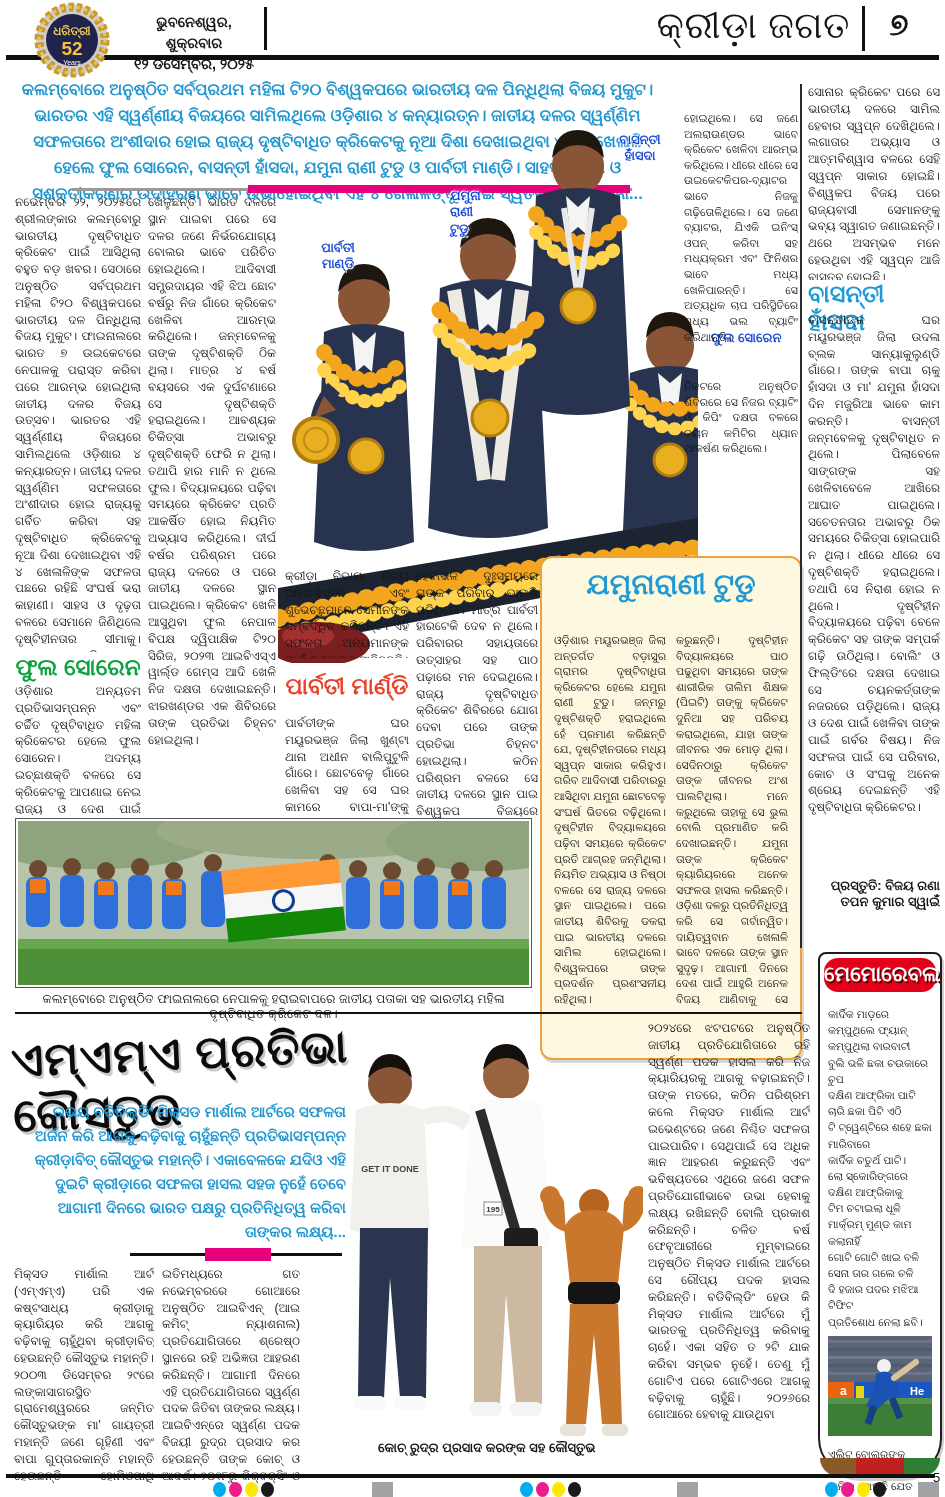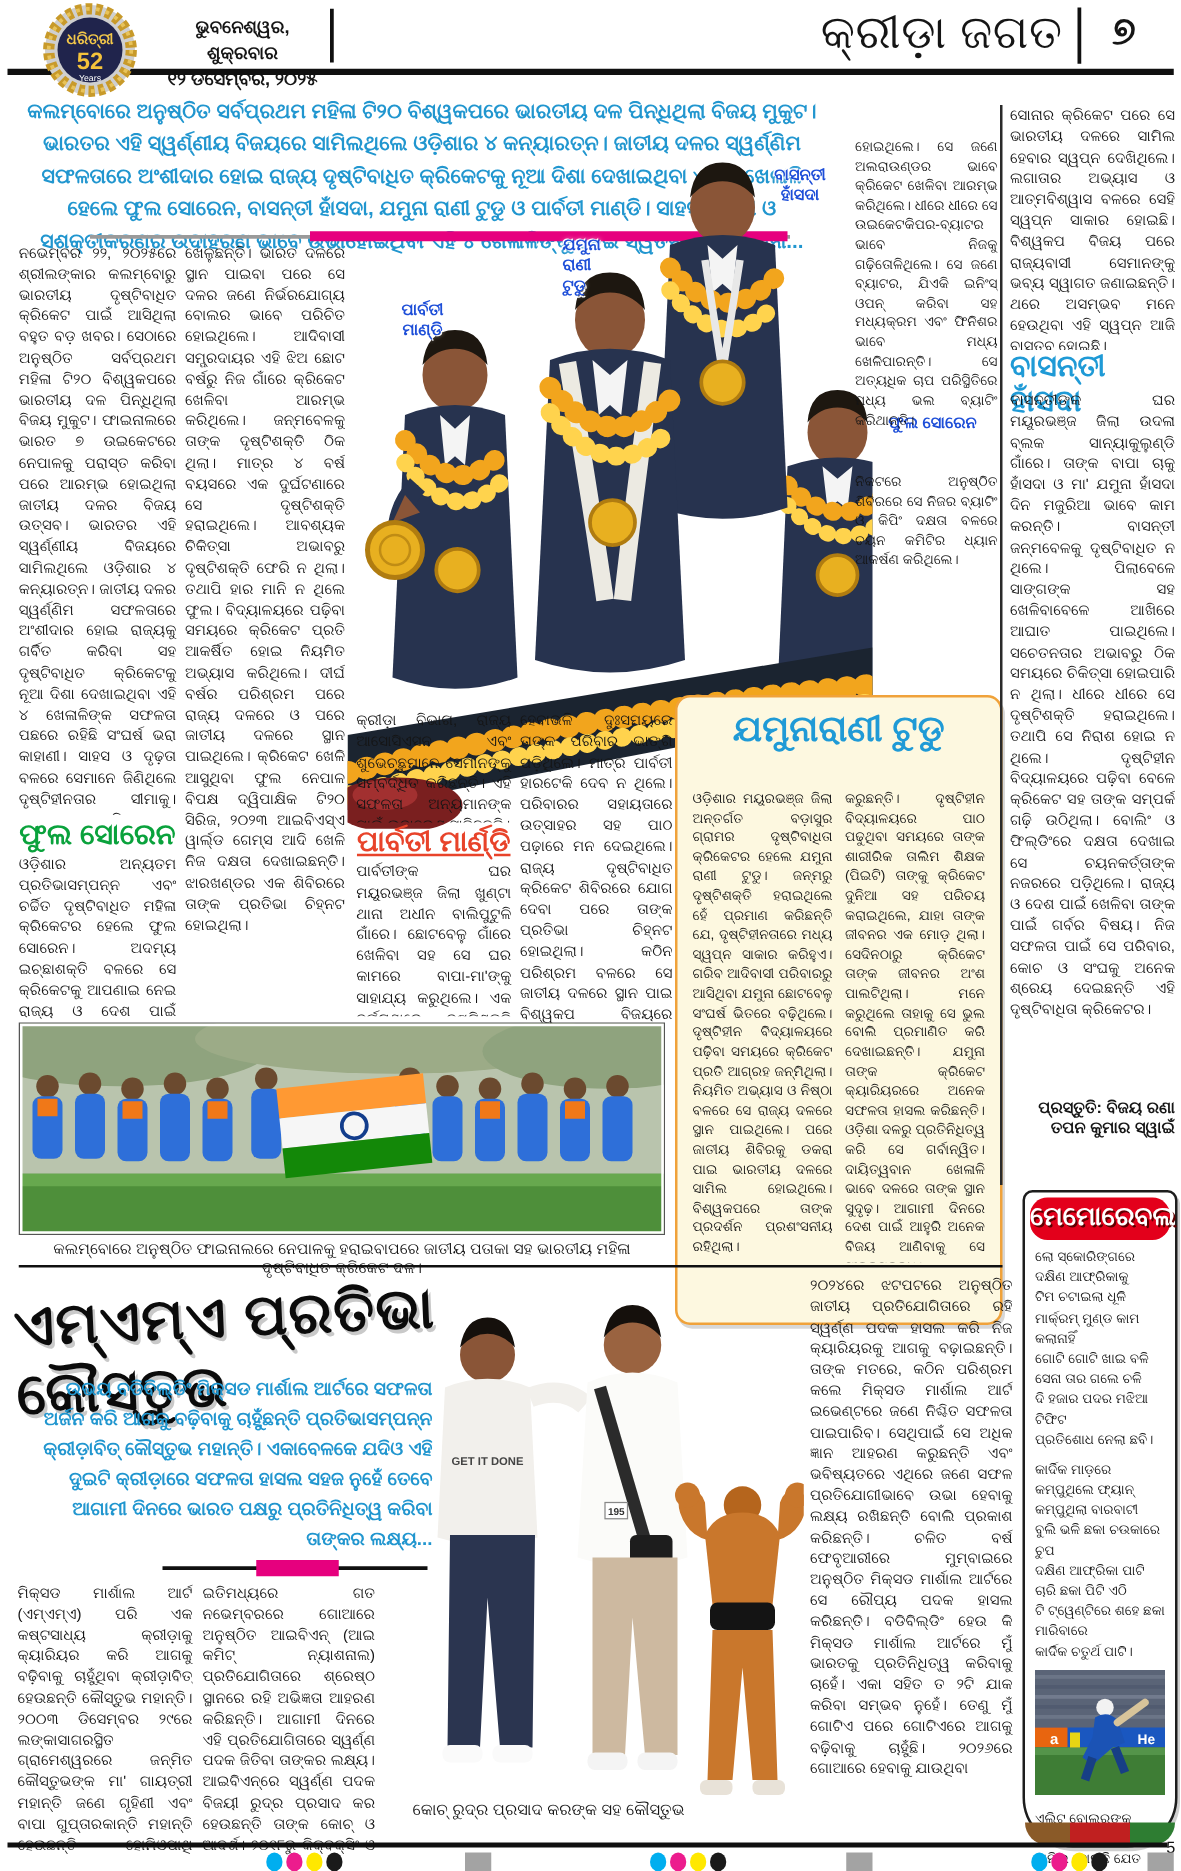--- a/index.html
+++ b/index.html
@@ -20,21 +20,21 @@
             -webkit-text-stroke:2px #ffffff;
             text-shadow:-2px -2px 0 #fff,2px -2px 0 #fff,-2px 2px 0 #fff,2px 2px 0 #fff,6px 8px 7px rgba(70,70,70,.6);}
   .mma-head{font-weight:bold;color:#0b0b0b;font-size:46px;transform:rotate(-2.5deg);
             text-shadow:2px 3px 0 #c9c9c9;letter-spacing:1px;}
   .sub-green{color:#0aa23c;font-weight:bold;font-size:23px;text-align:center;}
   .sub-orange{color:#e8432a;font-weight:bold;font-size:23px;text-align:center;}
   .sub-blue{color:#1f9ad6;font-weight:bold;font-size:24px;}
   .photo-label{font-weight:bold;font-size:13px;color:#1d4ed8;line-height:1.25;
                text-shadow:0 0 4px #fff,1px 1px 0 #fff,-1px -1px 0 #fff;}
   .caption{font-size:12.5px;text-align:center;}
-  .caption-b{font-size:13px;font-weight:normal;}
+  .caption-b{font-size:13px;font-weight:bold;margin-left:48px;}
   .yellow-box{background:#fdf8e0;border:2.5px solid #f0a23a;border-radius:12px;box-shadow:2px 3px 0 #d7d7d7;}
   .ybox-title{color:#1f9ad6;font-weight:bold;font-size:29px;text-align:center;}
   .mem-box{border:2px solid #1d1d1d;border-radius:8px 8px 40px 40px;background:#fff;box-shadow:2px 3px 0 #cfcfcf;}
   .mem-head{background:#e3001b;color:#fff;font-weight:bold;font-size:21px;text-align:center;
             border-radius:6px 6px 14px 14px;text-shadow:1.5px 1.5px 0 #5d0000;padding:4px 0 6px;}
   .poem{font-size:10.8px;line-height:1.5;text-align:left;}
   .byline{font-weight:bold;font-size:13px;text-align:right;}
   .divider-gray{height:2.5px;background:#9a9a9a;}
   .divider-mag{background:#e6007e;}
   .vrule{background:#2a2a2a;}
@@ -143,21 +143,21 @@
     <div class="sub-green" style="margin:2px 0;">ଫୁଲ ସୋରେନ</div>
     <div class="bt clip" style="height:132px;">ଓଡ଼ିଶାର ଅନ୍ୟତମ ପ୍ରତିଭାସମ୍ପନ୍ନ ଏବଂ ଚର୍ଚ୍ଚିତ ଦୃଷ୍ଟିବାଧିତ ମହିଳା କ୍ରିକେଟର ହେଲେ ଫୁଲ ସୋରେନ। ଅଦମ୍ୟ ଇଚ୍ଛାଶକ୍ତି ବଳରେ ସେ କ୍ରିକେଟକୁ ଆପଣାଇ ନେଇ ରାଜ୍ୟ ଓ ଦେଶ ପାଇଁ ଅନେକ ମ୍ୟାଚ ଖେଳିଛନ୍ତି।</div>
   </div>
   <div class="abs bt clip" style="left:148px;top:194px;width:128px;height:628px;">ଖେଳୁଛନ୍ତି। ଭାରତ ଦଳରେ ସ୍ଥାନ ପାଇବା ପରେ ସେ ଦଳର ଜଣେ ନିର୍ଭରଯୋଗ୍ୟ ବୋଲର ଭାବେ ପରିଚିତ ହୋଇଥିଲେ। ଆଦିବାସୀ ସମ୍ପ୍ରଦାୟର ଏହି ଝିଅ ଛୋଟ ବର୍ଷରୁ ନିଜ ଗାଁରେ କ୍ରିକେଟ ଖେଳିବା ଆରମ୍ଭ କରିଥିଲେ। ଜନ୍ମବେଳକୁ ତାଙ୍କ ଦୃଷ୍ଟିଶକ୍ତି ଠିକ ଥିଲା। ମାତ୍ର ୪ ବର୍ଷ ବୟସରେ ଏକ ଦୁର୍ଘଟଣାରେ ସେ ଦୃଷ୍ଟିଶକ୍ତି ହରାଇଥିଲେ। ଆବଶ୍ୟକ ଚିକିତ୍ସା ଅଭାବରୁ ଦୃଷ୍ଟିଶକ୍ତି ଫେରି ନ ଥିଲା। ତଥାପି ହାର ମାନି ନ ଥିଲେ ଫୁଲ। ବିଦ୍ୟାଳୟରେ ପଢ଼ିବା ସମୟରେ କ୍ରିକେଟ ପ୍ରତି ଆକର୍ଷିତ ହୋଇ ନିୟମିତ ଅଭ୍ୟାସ କରିଥିଲେ। ଦୀର୍ଘ ବର୍ଷର ପରିଶ୍ରମ ପରେ ରାଜ୍ୟ ଦଳରେ ଓ ପରେ ଜାତୀୟ ଦଳରେ ସ୍ଥାନ ପାଇଥିଲେ। କ୍ରିକେଟ ଖେଳି ଆସୁଥିବା ଫୁଲ ନେପାଳ ବିପକ୍ଷ ଦ୍ୱିପାକ୍ଷିକ ଟି୨୦ ସିରିଜ, ୨୦୨୩ ଆଇବିଏସ୍ଏ ୱାର୍ଲ୍ଡ ଗେମ୍ସ ଆଦି ଖେଳି ନିଜ ଦକ୍ଷତା ଦେଖାଇଛନ୍ତି। ଝାରଖଣ୍ଡର ଏକ ଶିବିରରେ ତାଙ୍କ ପ୍ରତିଭା ଚିହ୍ନଟ ହୋଇଥିଲା।</div>
 
   <div class="abs bt-sm clip" style="left:684px;top:88px;width:114px;height:238px;">ହୋଇଥିଲେ। ସେ ଜଣେ ଅଲରାଉଣ୍ଡର ଭାବେ କ୍ରିକେଟ ଖେଳିବା ଆରମ୍ଭ କରିଥିଲେ। ଧୀରେ ଧୀରେ ସେ ଉଇକେଟକିପର-ବ୍ୟାଟର ଭାବେ ନିଜକୁ ଗଢ଼ିତୋଳିଥିଲେ। ସେ ଜଣେ ବ୍ୟାଟର, ଯିଏକି ଇନିଂସ୍ ଓପନ୍ କରିବା ସହ ମଧ୍ୟକ୍ରମ ଏବଂ ଫିନିଶର ଭାବେ ମଧ୍ୟ ଖେଳିପାରନ୍ତି। ସେ ଅତ୍ୟଧିକ ଚାପ ପରିସ୍ଥିତିରେ ମଧ୍ୟ ଭଲ ବ୍ୟାଟିଂ କରିଥାନ୍ତି।</div>
   <div class="abs bt-sm clip" style="left:684px;top:356px;width:114px;height:200px;">ନିକଟରେ ଅନୁଷ୍ଠିତ ଶିବିରରେ ସେ ନିଜର ବ୍ୟାଟିଂ ଓ କିପିଂ ଦକ୍ଷତା ବଳରେ ଚୟନ କମିଟିର ଧ୍ୟାନ ଆକର୍ଷଣ କରିଥିଲେ।</div>
 
   <div class="abs" style="left:285px;top:568px;width:124px;height:252px;">
     <div class="bt clip" style="height:90px;">କ୍ରୀଡ଼ା ବିଭାଗ, ରାଜ୍ୟ ଆସୋସିଏସନ ଏବଂ ଶୁଭେଚ୍ଛୁମାନେ ସେମାନଙ୍କୁ ସମ୍ବର୍ଦ୍ଧିତ କରିଛନ୍ତି। ଏହି ସଫଳତା ଅନ୍ୟମାନଙ୍କ ପାଇଁ ଉଦାହରଣ ସାଜିଛନ୍ତି।</div>
-    <div class="sub-orange" style="margin:2px 0;text-decoration:underline;">ପାର୍ବତୀ ମାର୍ଣ୍ଡି</div>
+    <div class="sub-orange" style="margin:15px 0;">ପାର୍ବତୀ ମାର୍ଣ୍ଡି</div>
     <div class="bt clip" style="height:124px;">ପାର୍ବତୀଙ୍କ ଘର ମୟୂରଭଞ୍ଜ ଜିଲା ଖୁଣ୍ଟା ଥାନା ଅଧୀନ ବାଲିପୁଟୁଳି ଗାଁରେ। ଛୋଟବେଳୁ ଗାଁରେ ଖେଳିବା ସହ ସେ ଘର କାମରେ ବାପା-ମା'ଙ୍କୁ ସାହାଯ୍ୟ କରୁଥିଲେ। ଏକ ଦୁର୍ଘଟଣାରେ ଦୃଷ୍ଟିଶକ୍ତି ହରାଇବା ପରେ ତାଙ୍କ ଜୀବନ ବଦଳି ଯାଇଥିଲା।</div>
   </div>
   <div class="abs bt clip" style="left:416px;top:568px;width:122px;height:252px;">ହେବାଭଳି ଦୁଃସମୟରେ ତାଙ୍କ ପରିବାର ଭାଙ୍ଗି ପଡ଼ିଥିଲେ। ମାତ୍ର ପାର୍ବତୀ ହାରଟେକି ଦେବ ନ ଥିଲେ। ପରିବାରର ସହାୟତାରେ ଉତ୍ସାହର ସହ ପାଠ ପଢ଼ାରେ ମନ ଦେଇଥିଲେ। ରାଜ୍ୟ ଦୃଷ୍ଟିବାଧିତ କ୍ରିକେଟ ଶିବିରରେ ଯୋଗ ଦେବା ପରେ ତାଙ୍କ ପ୍ରତିଭା ଚିହ୍ନଟ ହୋଇଥିଲା। କଠିନ ପରିଶ୍ରମ ବଳରେ ସେ ଜାତୀୟ ଦଳରେ ସ୍ଥାନ ପାଇ ବିଶ୍ୱକପ ବିଜୟରେ ଭୂମିକା ନିଭାଇଛନ୍ତି। ତାଙ୍କ ସଫଳତାରେ ଗାଁ ଗର୍ବିତ।</div>
 
   <div class="abs yellow-box" style="left:540px;top:556px;width:262px;height:504px;box-sizing:border-box;padding:10px 12px;">
     <div class="ybox-title">ଯମୁନାରାଣୀ ଟୁଡୁ</div>
     <div style="display:flex;gap:10px;margin-top:8px;">
       <div class="bt-sm clip" style="width:114px;height:378px;">ଓଡ଼ିଶାର ମୟୂରଭଞ୍ଜ ଜିଲା ଅନ୍ତର୍ଗତ ବଡ଼ାସୁର ଗ୍ରାମର ଦୃଷ୍ଟିବାଧିତା କ୍ରିକେଟର ହେଲେ ଯମୁନା ରାଣୀ ଟୁଡୁ। ଜନ୍ମରୁ ଦୃଷ୍ଟିଶକ୍ତି ହରାଇଥିଲେ ହେଁ ପ୍ରମାଣ କରିଛନ୍ତି ଯେ, ଦୃଷ୍ଟିହୀନତାରେ ମଧ୍ୟ ସ୍ୱପ୍ନ ସାକାର କରିହୁଏ। ଗରିବ ଆଦିବାସୀ ପରିବାରରୁ ଆସିଥିବା ଯମୁନା ଛୋଟବେଳୁ ସଂଘର୍ଷ ଭିତରେ ବଢ଼ିଥିଲେ। ଦୃଷ୍ଟିହୀନ ବିଦ୍ୟାଳୟରେ ପଢ଼ିବା ସମୟରେ କ୍ରିକେଟ ପ୍ରତି ଆଗ୍ରହ ଜନ୍ମିଥିଲା। ନିୟମିତ ଅଭ୍ୟାସ ଓ ନିଷ୍ଠା ବଳରେ ସେ ରାଜ୍ୟ ଦଳରେ ସ୍ଥାନ ପାଇଥିଲେ। ପରେ ଜାତୀୟ ଶିବିରକୁ ଡକରା ପାଇ ଭାରତୀୟ ଦଳରେ ସାମିଲ ହୋଇଥିଲେ। ବିଶ୍ୱକପରେ ତାଙ୍କ ପ୍ରଦର୍ଶନ ପ୍ରଶଂସନୀୟ ରହିଥିଲା।</div>
       <div class="bt-sm clip" style="width:114px;height:378px;">କରୁଛନ୍ତି। ଦୃଷ୍ଟିହୀନ ବିଦ୍ୟାଳୟରେ ପାଠ ପଢୁଥିବା ସମୟରେ ତାଙ୍କ ଶାରୀରିକ ତାଲିମ ଶିକ୍ଷକ (ପିଇଟି) ତାଙ୍କୁ କ୍ରିକେଟ ଦୁନିଆ ସହ ପରିଚୟ କରାଇଥିଲେ, ଯାହା ତାଙ୍କ ଜୀବନର ଏକ ମୋଡ଼ ଥିଲା। ସେଦିନଠାରୁ କ୍ରିକେଟ ତାଙ୍କ ଜୀବନର ଅଂଶ ପାଲଟିଥିଲା। ମନେ କରୁଥିଲେ ତାହାକୁ ସେ ଭୁଲ ବୋଲି ପ୍ରମାଣିତ କରି ଦେଖାଇଛନ୍ତି। ଯମୁନା ତାଙ୍କ କ୍ରିକେଟ କ୍ୟାରିୟରରେ ଅନେକ ସଫଳତା ହାସଲ କରିଛନ୍ତି। ଓଡ଼ିଶା ଦଳରୁ ପ୍ରତିନିଧିତ୍ୱ କରି ସେ ଗର୍ବାନ୍ୱିତ। ଦାୟିତ୍ୱବାନ ଖେଳାଳି ଭାବେ ଦଳରେ ତାଙ୍କ ସ୍ଥାନ ସୁଦୃଢ଼। ଆଗାମୀ ଦିନରେ ଦେଶ ପାଇଁ ଆହୁରି ଅନେକ ବିଜୟ ଆଣିବାକୁ ସେ ସଂକଳ୍ପବଦ୍ଧ।</div>
     </div>
@@ -245,34 +245,34 @@
       </g>
       <rect width="515" height="168" fill="none" stroke="#ffffff" stroke-width="4"></rect>
     </svg>
   </div>
   <div class="abs caption" style="left:15px;top:992px;width:517px;">କଲମ୍ବୋରେ ଅନୁଷ୍ଠିତ ଫାଇନାଲରେ ନେପାଳକୁ ହରାଇବାପରେ ଜାତୀୟ ପତାକା ସହ ଭାରତୀୟ ମହିଳା ଦୃଷ୍ଟିବାଧିତ କ୍ରିକେଟ ଦଳ।</div>
   <div class="abs rule" style="left:15px;top:1012px;width:787px;height:2px;"></div>
 
   <div class="abs mem-box" style="left:818px;top:952px;width:124px;height:526px;box-sizing:border-box;">
     <div class="mem-head" style="margin:4px 4px 0;border-radius:14px;">ମେମୋରେବଲ</div>
     <div style="padding:6px 8px 0;">
+      <div class="poem pre" style="margin-top:8px;">କାର୍ଦିକ ମାଡ଼ରେ କମ୍ପୁଥିଲେ ଫ୍ୟାନ୍
+କମ୍ପୁଥିଲା ବାରବାଟୀ
+ବୁଲି ଭଳି ଛକା ଚଉକାରେ ଚୁପ
+ଦକ୍ଷିଣ ଆଫ୍ରିକା ପାଟି
+ଚାରି ଛକା ପିଟି ଏଠି
+ଟି ଟ୍ୱେଣ୍ଟିରେ ଶହେ ଛକା ମାରିବାରେ
+କାର୍ଦିକ ଚତୁର୍ଥ ପାଟି।</div>
       <div class="poem pre">ଲୋ ସ୍କୋରିଙ୍ଗରେ ଦକ୍ଷିଣ ଆଫ୍ରିକାକୁ
 ଟିମ ଚଟାଇଲା ଧୂଳି
 ମାର୍କ୍ରମ୍ ମୁଣ୍ଡ କାମ କଲାନାହିଁ
 ଗୋଟି ଗୋଟି ଖାଇ ବଳି
 ସେନା ତାର ଗଲେ ଚଳି
 ଦି ହଜାର ପଦର ମଝିଆ ଟିଫିଟ
 ପ୍ରତିଶୋଧ ନେଲା ଛବି।</div>
-      <div class="poem pre" style="margin-top:8px;">କାର୍ଦିକ ମାଡ଼ରେ କମ୍ପୁଥିଲେ ଫ୍ୟାନ୍
-କମ୍ପୁଥିଲା ବାରବାଟୀ
-ବୁଲି ଭଳି ଛକା ଚଉକାରେ ଚୁପ
-ଦକ୍ଷିଣ ଆଫ୍ରିକା ପାଟି
-ଚାରି ଛକା ପିଟି ଏଠି
-ଟି ଟ୍ୱେଣ୍ଟିରେ ଶହେ ଛକା ମାରିବାରେ
-କାର୍ଦିକ ଚତୁର୍ଥ ପାଟି।</div>
       <div style="margin:6px 0;">
         <svg width="104" height="100" viewBox="0 0 104 100">
           <rect width="104" height="100" fill="#5a6477"></rect>
           <g opacity="0.5">
             <rect x="0" y="4" width="104" height="3" fill="#7d8698"></rect>
               <rect x="0" y="12" width="104" height="3" fill="#49536a"></rect>
             <rect x="0" y="20" width="104" height="3" fill="#8a93a5"></rect>
               <rect x="0" y="28" width="104" height="3" fill="#49536a"></rect>
             <rect x="0" y="36" width="104" height="3" fill="#7d8698"></rect>
           </g>

